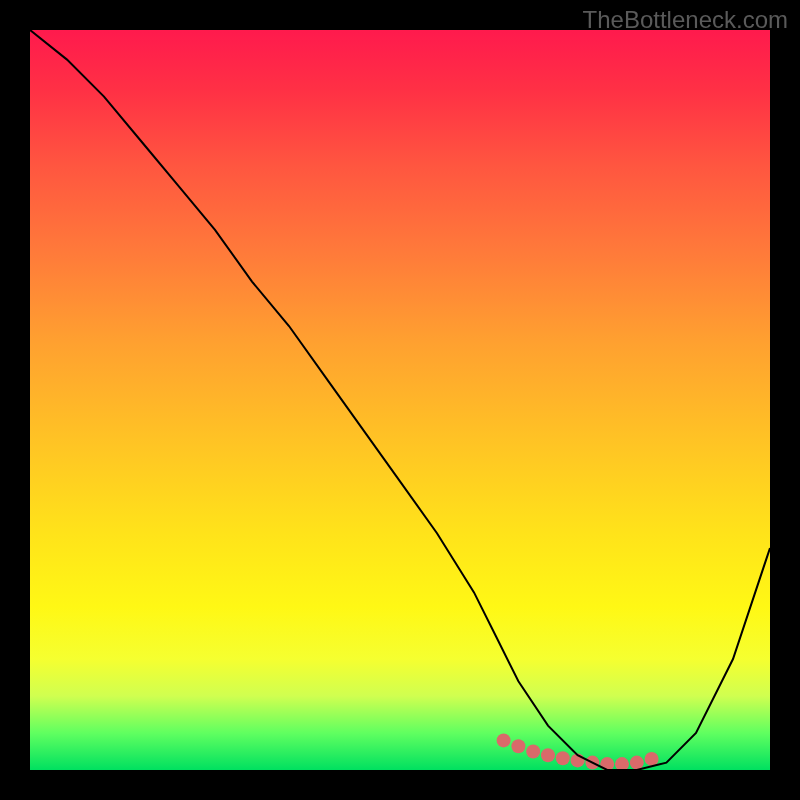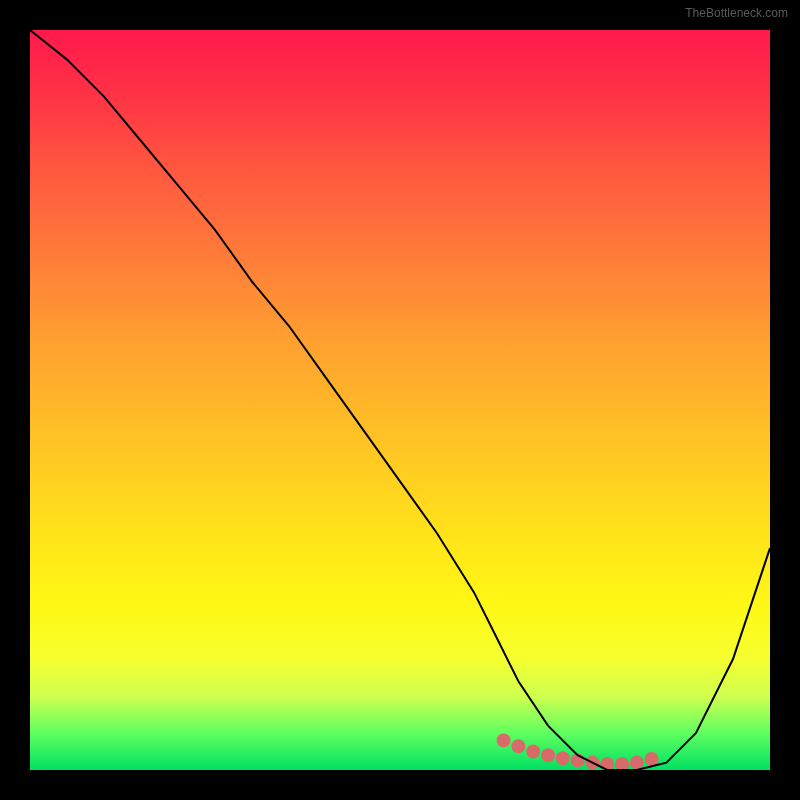--- a/index.html
+++ b/index.html
@@ -9,21 +9,21 @@
     height: 800px;
     background: #000;
     position: relative;
     font-family: Arial, sans-serif;
   }
   .watermark {
     position: absolute;
     top: 6px;
     right: 12px;
     color: #5a5a5a;
-    font-size: 12px;
+    font-size: 24px;
     font-weight: 500;
     z-index: 10;
   }
   .plot-area {
     position: absolute;
     left: 30px;
     top: 30px;
     width: 740px;
     height: 740px;
   }

